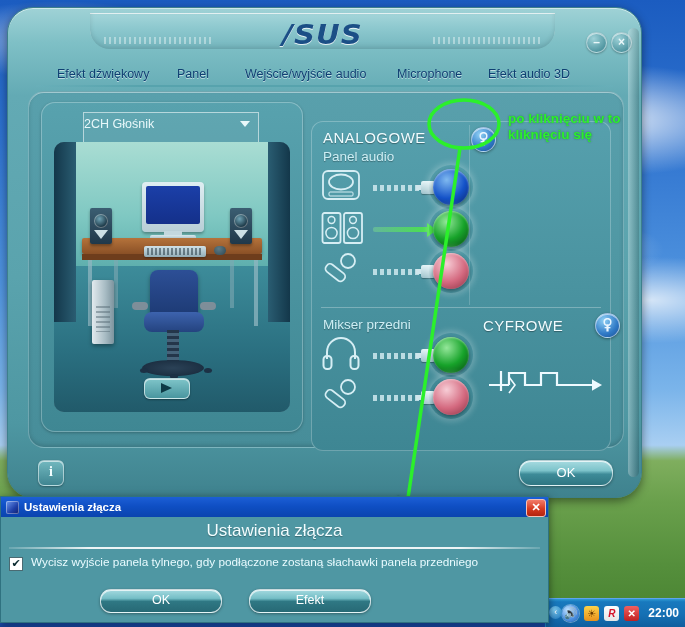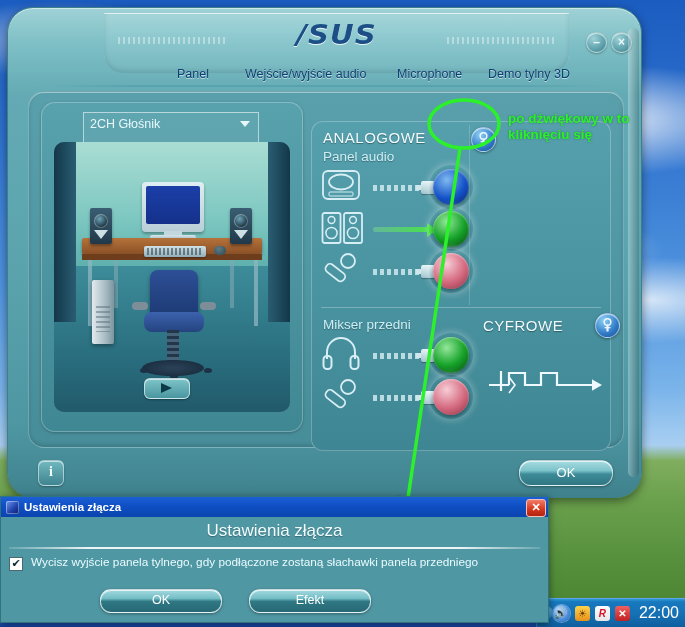--- a/index.html
+++ b/index.html
@@ -37,21 +37,21 @@
     border-radius:6px;
     background:linear-gradient(to right,rgba(255,255,255,.30),rgba(0,0,0,.16));
     pointer-events:none;
   }
 
   
   #titlebar{
     position:absolute;left:0;top:0;width:633px;height:52px;
   }
   #title-plate{
-    position:absolute;left:96px;top:5px;width:465px;height:60px;
+    position:absolute;left:82px;top:5px;width:465px;height:36px;
     border-radius:0 0 20px 20px;
     background:linear-gradient(to bottom,#a5d6da 0%,#8ec9cf 40%,#74b6be 100%);
     box-shadow:inset 0 -2px 5px rgba(0,0,0,.12), inset 0 1px 0 rgba(255,255,255,.75);
   }
   #asus-logo{
     position:absolute;left:0;right:0;top:6px;text-align:center;
     font-family:"DejaVu Sans", sans-serif;
     font-size:27px;font-weight:bold;font-style:italic;
     letter-spacing:1px;color:#1b4f86;
     text-shadow:0 1px 0 rgba(255,255,255,.8);
@@ -103,21 +103,21 @@
   #left-pane{
     position:absolute;left:12px;top:10px;width:262px;height:330px;
     border-radius:14px;
     background:linear-gradient(to bottom,#58a2ae,#3f8793);
     box-shadow:inset 0 0 0 1px rgba(255,255,255,.28), 0 1px 3px rgba(0,0,0,.25);
   }
   #speaker-select{
     position:absolute;left:42px;top:10px;width:176px;height:35px;
     background:rgba(255,255,255,.06);
     border:1px solid rgba(255,255,255,.55);
-    color:#e8f8fa;font-size:12.5px;line-height:22px;padding-left:6px;
+    color:#e8f8fa;font-size:12.5px;line-height:22px;padding-left:0;
     box-sizing:border-box;cursor:pointer;
   }
   #select-arrow{
     position:absolute;right:8px;top:8px;width:0;height:0;
     border-left:5px solid transparent;border-right:5px solid transparent;
     border-top:6px solid #e8f8fa;
   }
 
   
   #room{
@@ -325,21 +325,21 @@
   .tray-icon{width:15px;height:15px;border-radius:3px;font-size:10px;line-height:15px;
     text-align:center;color:#fff;cursor:pointer;}
   #tray-volume{
     background:radial-gradient(circle at 35% 30%,#bfe2ff,#4b8fe0 60%,#2a63b4);
     width:17px;height:17px;border-radius:50%;font-size:11px;line-height:17px;
     box-shadow:0 0 0 1px rgba(255,255,255,.35);
   }
   #tray-sun{background:linear-gradient(to bottom,#ffd24a,#e8911b);color:#6a3b00;}
   #tray-avira{background:linear-gradient(to bottom,#fdfdfd,#e6e6e6);color:#d4122a;font-weight:bold;font-style:italic;}
   #tray-x{background:linear-gradient(to bottom,#f06060,#c02020);color:#fff;font-weight:bold;}
-  #tray-clock{color:#ffffff;font-size:16px;padding-left:4px;white-space:nowrap;}
+  #tray-clock{color:#ffffff;font-size:12px;padding-left:4px;white-space:nowrap;font-weight:bold;}
 
   
   #dialog{
     position:absolute;left:0;top:496px;width:547px;height:125px;
     background:#4f97a3;
     border:1px solid #2f7280;
     box-shadow:0 2px 8px rgba(0,0,0,.5);
   }
   #dlg-titlebar{
     position:absolute;left:0;top:0;width:547px;height:20px;
@@ -398,24 +398,25 @@
     <div id="title-plate">
       <div class="hatch" id="hatch-l"></div>
       <div class="hatch" id="hatch-r"></div>
       <div id="asus-logo">/SUS</div>
     </div>
     <div class="win-btn" id="btn-min">–</div>
     <div class="win-btn" id="btn-close">×</div>
   </div>
 
   <div id="tabs">
+    <div class="tab" style="left:40px">Efekt dźwiękowy</div>
     <div class="tab" style="left:160px">Panel</div>
     <div class="tab" style="left:380px">Microphone</div>
     <div class="tab" style="left:228px">Wejście/wyjście audio</div>
-    <div class="tab" style="left:471px">Demo tylny 3D</div>
+    <div class="tab" style="left:471px">Efekt audio 3D</div>
     <div id="tabs-underline"></div>
   </div>
 
   <div id="content">
 
     <div id="left-pane">
 
       <div id="speaker-select">
         <span>2CH Głośnik</span>
         <span id="select-arrow"></span>
@@ -590,21 +591,21 @@
 
   <div id="footer-info">i</div>
   <div id="footer-ok">OK</div>
 </div>
 
 <div id="annot-layer">
   <svg width="685" height="627" style="position:absolute;left:0;top:0">
     <ellipse cx="464" cy="124" rx="35" ry="24" fill="none" stroke="#2bf02b" stroke-width="3.5"></ellipse>
     <line x1="460" y1="148" x2="408" y2="498" stroke="#2bf02b" stroke-width="3.5"></line>
   </svg>
-  <div class="annot-text" id="annot-line1">po dźwiękowy w to</div>
+  <div class="annot-text" id="annot-line1">po kliknięciu w to</div>
   <div class="annot-text" id="annot-line2">kliknięciu się</div>
   <div class="annot-text" id="annot-to">to</div>
 </div>
 
 <div id="taskbar">
   <div id="tray">
     <div id="tray-handle">‹</div>
     <div class="tray-icon" id="tray-volume">🔊</div>
     <div class="tray-icon" id="tray-sun">☀</div>
     <div class="tray-icon" id="tray-avira">R</div>

